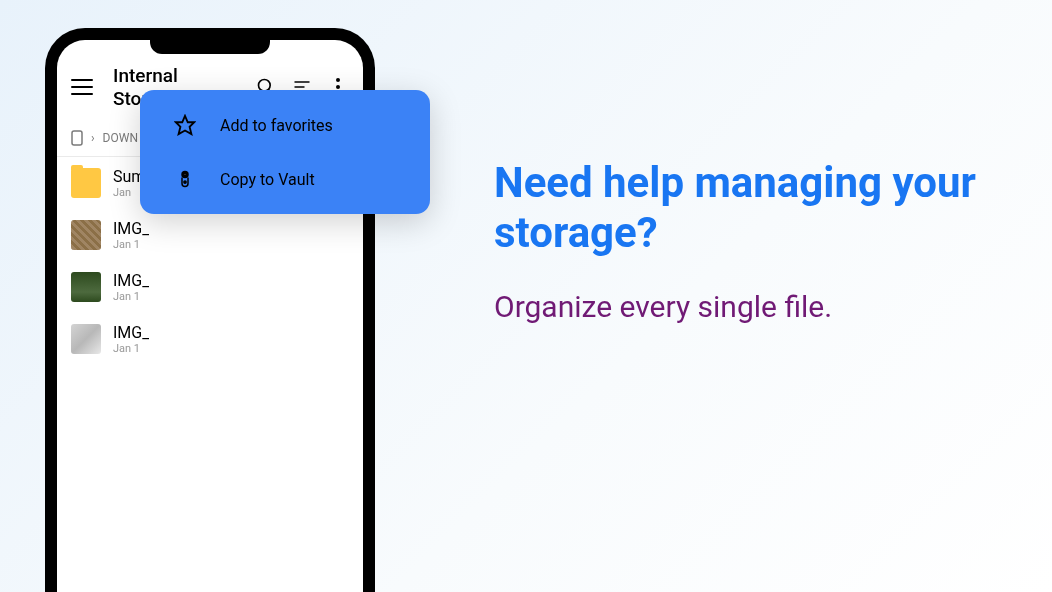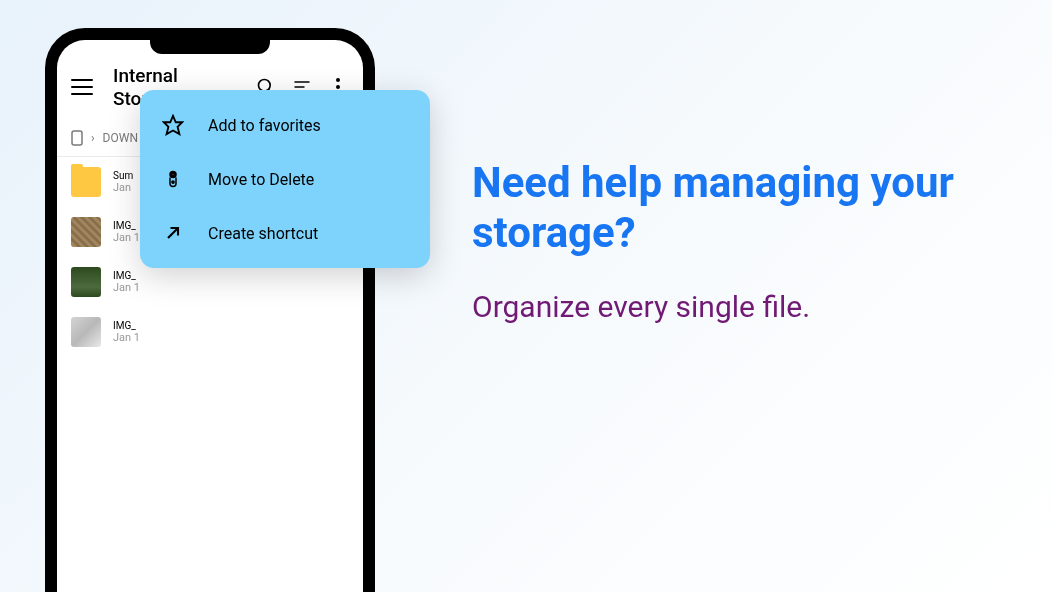--- a/index.html
+++ b/index.html
@@ -103,31 +103,31 @@
       position: absolute;
       top: -3px; left: 0;
       width: 12px; height: 5px;
       background: #ffc843;
       border-radius: 2px 2px 0 0;
     }
     .thumb-img1 { background: linear-gradient(45deg, #8b6f47 25%, #a08563 25%, #a08563 50%, #8b6f47 50%, #8b6f47 75%, #a08563 75%); background-size: 8px 8px; }
     .thumb-img2 { background: linear-gradient(to bottom, #2d4a1e, #3d5a2e, #4d6a3e, #2d4a1e); }
     .thumb-img3 { background: linear-gradient(135deg, #d4d4d4, #b8b8b8, #e8e8e8); }
     .file-info { display: flex; flex-direction: column; overflow: hidden; }
-    .file-name { font-size: 10px; color: #000; white-space: nowrap; }
+    .file-name { font-size: 16px; color: #000; white-space: nowrap; }
     .file-date { font-size: 11px; color: #999; }
     .context-menu {
       position: absolute;
       left: 140px;
       top: 90px;
       width: 290px;
-      background: #7dd3fc;
+      background: #3b82f6;
       border-radius: 14px;
       box-shadow: 0 8px 32px rgba(0,0,0,0.18);
-      padding: 8px 0;
+      padding: 8px 12px;
       z-index: 20;
     }
     .menu-item {
       display: flex;
       align-items: center;
       padding: 16px 22px;
       gap: 24px;
     }
     .menu-icon {
       width: 22px;
@@ -136,21 +136,21 @@
       align-items: center;
       justify-content: center;
       flex-shrink: 0;
     }
     .menu-label {
       font-size: 16px;
       color: #000;
     }
     .marketing {
       position: absolute;
-      left: 472px;
+      left: 494px;
       top: 158px;
       width: 530px;
     }
     .headline {
       font-size: 42px;
       font-weight: 700;
       color: #1976f2;
       line-height: 1.2;
       margin-bottom: 30px;
     }
@@ -249,29 +249,20 @@
   </div>
   <div class="menu-item">
     <div class="menu-icon">
       <svg width="18" height="22" viewBox="0 0 24 24" fill="none" stroke="#000" stroke-width="2">
           <circle cx="12" cy="6" r="4" fill="#000"></circle>
           <circle cx="12" cy="6" r="1.5" fill="#fff"></circle>
           <path d="M8 10v8a4 4 0 008 0v-8"></path>
           <circle cx="12" cy="16" r="1.5" fill="#000"></circle>
         </svg>
     </div>
-    <span class="menu-label">Move to Delete</span>
-  </div>
-  <div class="menu-item">
-    <div class="menu-icon">
-      <svg width="20" height="20" viewBox="0 0 24 24" fill="none" stroke="#000" stroke-width="2.5">
-          <line x1="6" y1="18" x2="18" y2="6"></line>
-          <polyline points="9,6 18,6 18,15"></polyline>
-        </svg>
-    </div>
-    <span class="menu-label">Create shortcut</span>
+    <span class="menu-label">Copy to Vault</span>
   </div>
 </div>
 
 <div class="marketing">
   <div class="headline">Need help managing your storage?</div>
   <div class="subline">Organize every single file.</div>
 </div>
 
 </body></html>

